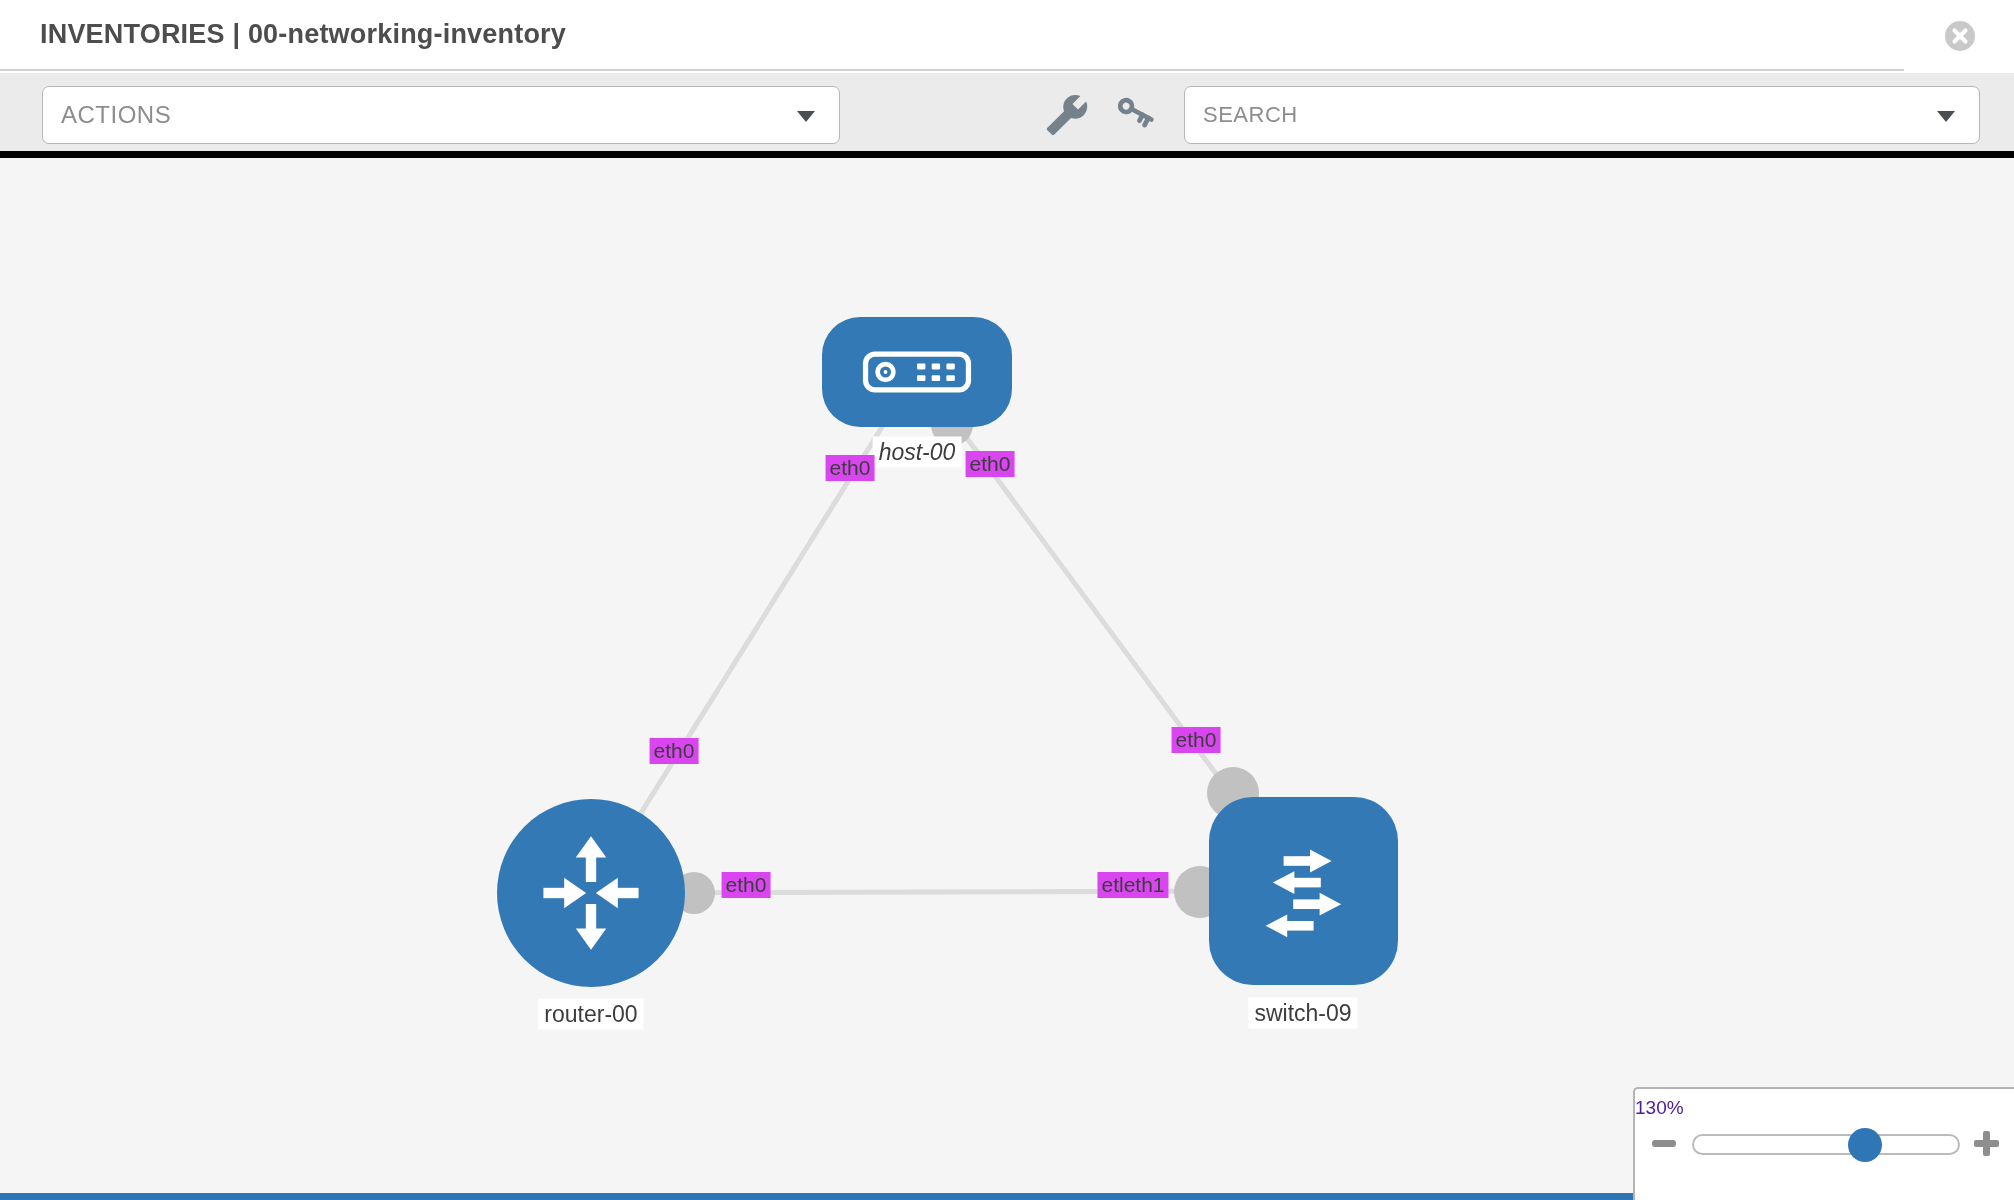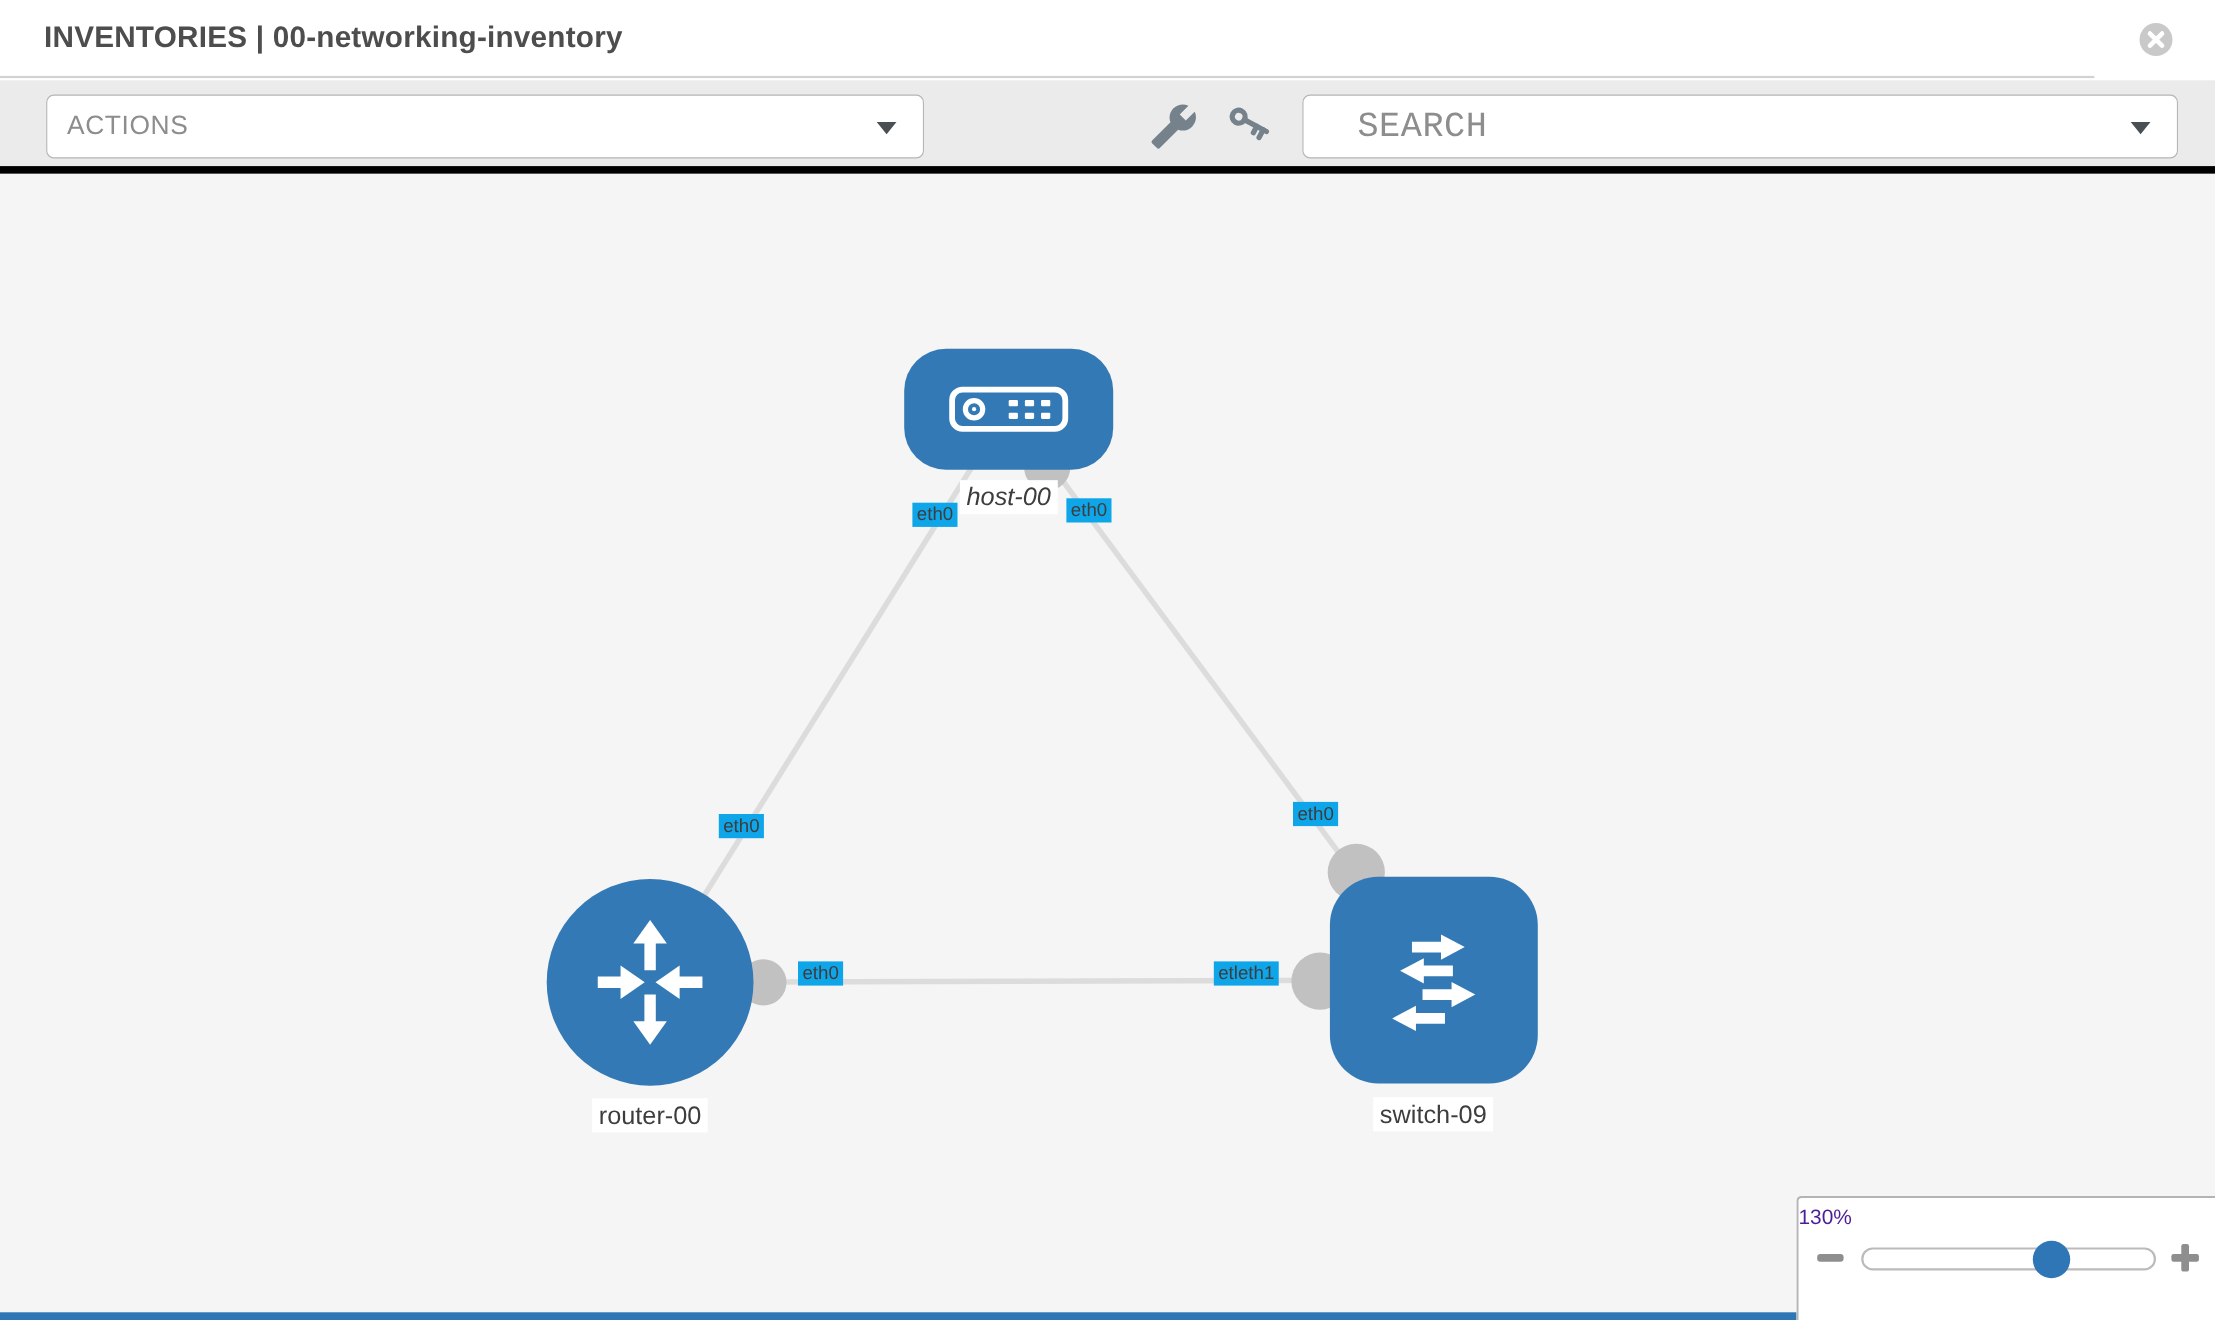--- a/index.html
+++ b/index.html
@@ -10,38 +10,38 @@
   .header { position:absolute; left:0; top:0; width:1904px; height:71px; background:#ffffff; border-bottom:2px solid #d2d2d2; }
   .header-title { position:absolute; left:40px; top:19px; font-size:27px; font-weight:700; color:var(--title-text,#4d4d4d); letter-spacing:.2px; }
   .close-btn { position:absolute; left:1944px; top:20px; width:32px; height:32px; cursor:pointer; background:none; border:none; }
 
   
   .toolbar { position:absolute; left:0; top:73px; width:2014px; height:85px; background:var(--toolbar-bg,#ebebeb); border-bottom:7px solid #000000; }
   .dropdown { position:absolute; top:13px; height:58px; background:#ffffff; border:1px solid var(--border-gray,#b6b6b6); border-radius:7px; display:flex; align-items:center; cursor:pointer; }
   .dropdown-actions { left:42px; width:798px; }
   .dropdown-search  { left:1184px; width:796px; }
   .dropdown-label { padding-left:18px; font-size:24px; color:var(--placeholder-gray,#8d8d8d); letter-spacing:.5px; }
-  .search-input { flex:1; height:100%; border:none; outline:none; background:transparent; padding-left:18px; font-size:32px; color:#666; font-family:Liberation Mono, monospace; letter-spacing:.5px;margin-left:31px; }
+  .search-input { flex:1; height:100%; border:none; outline:none; background:transparent; padding-left:18px; font-size:22px; color:#666; font-family:Liberation Sans, sans-serif; letter-spacing:.5px; }
   .search-input::placeholder { color:var(--placeholder-gray,#8d8d8d); opacity:1; }
   .caret { position:absolute; right:24px; top:50%; margin-top:-4px; width:0; height:0; border-left:9px solid transparent; border-right:9px solid transparent; border-top:11px solid #4a4f54; }
   .tool-icon-btn { position:absolute; top:20px; width:44px; height:44px; background:none; border:none; cursor:pointer; }
   .tool-icon-btn.wrench { left:1045px; }
   .tool-icon-btn.key { left:1113px; }
 
   
   .canvas { position:absolute; left:0; top:158px; width:2014px; height:1042px; background:var(--canvas-bg,#f5f5f5); overflow:hidden; }
   .net-svg { position:absolute; left:0; top:0; }
 
   .node { position:absolute; background:var(--node-blue,#3379b5); display:flex; align-items:center; justify-content:center; cursor:pointer; }
   .node-host { left:822px; top:159px; width:190px; height:110px; border-radius:38px; }
   .node-router { left:497px; top:641px; width:188px; height:188px; border-radius:50%; }
   .node-switch { left:1209px; top:639px; width:189px; height:188px; border-radius:44px; }
 
   .node-label { position:absolute; transform:translate(-50%,-50%); background:#ffffff; color:var(--label-text,#3d3d3d); font-size:23px; padding:2px 6px; white-space:nowrap; }
-  .iface-label { position:absolute; transform:translate(-50%,-50%); background:#0ea5e9; color:var(--label-text,#3d3d3d); font-size:17px; padding:1px 4px; white-space:nowrap; }
+  .iface-label { position:absolute; transform:translate(-50%,-50%); background:#d946ef; color:var(--label-text,#3d3d3d); font-size:21px; padding:1px 4px; white-space:nowrap; }
 
   
   .zoom-panel { position:absolute; left:1633px; top:929px; width:381px; height:113px; background:#ffffff; border:2px solid #b4b4b4; border-right:none; border-bottom:none; border-top-left-radius:5px; }
   .zoom-level { position:absolute; left:0; top:8px; width:100%; font-size:19px; color:#4c1d95; }
   .zoom-minus { position:absolute; left:17px; top:51px; width:24px; height:7px; border-radius:3px; background:#8e8e8e; border:none; cursor:pointer; }
   .zoom-plus { position:absolute; left:339px; top:42px; width:25px; height:25px; background:none; border:none; cursor:pointer; }
   .zoom-plus::before { content:""; position:absolute; left:0; top:9px; width:25px; height:7px; border-radius:2px; background:#8e8e8e; }
   .zoom-plus::after { content:""; position:absolute; left:9px; top:0; width:7px; height:25px; border-radius:2px; background:#8e8e8e; }
   .zoom-track { position:absolute; left:57px; top:45px; width:268px; height:21px; background:#ffffff; border:2px solid #bbbbbb; border-radius:11px; cursor:pointer; }
   .zoom-thumb { position:absolute; left:213px; top:39px; width:34px; height:34px; border-radius:50%; background:var(--accent-blue,#2f76b6); cursor:grab; }

